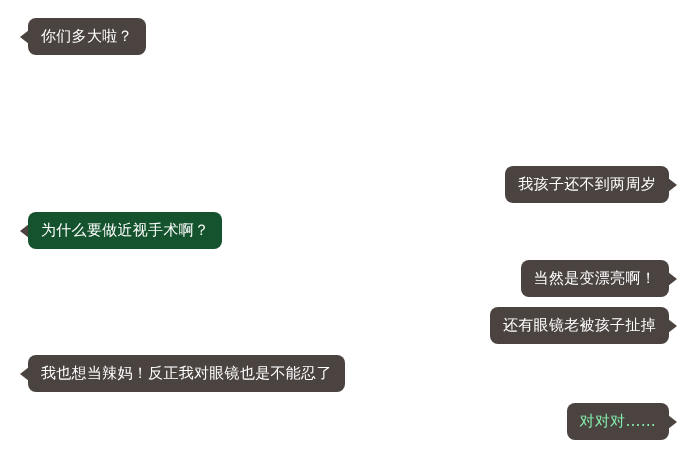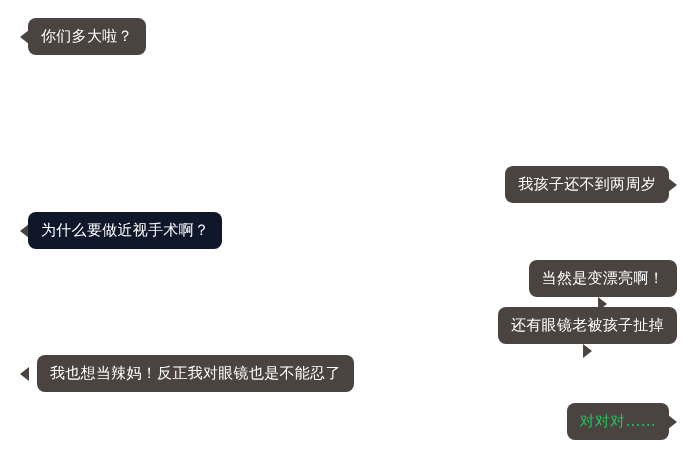--- a/index.html
+++ b/index.html
@@ -68,31 +68,31 @@
     <div class="msg-row left" style="top: 18px; left: 20px;">
       <div class="tail tail-left"></div>
       <div class="bubble" style="background: rgb(74, 67, 64); color: rgb(255, 255, 255);"><span>你们多大啦？</span></div>
     </div>
     <div class="msg-row right" style="top: 166px; right: 20px;">
       <div class="bubble" style="background: rgb(74, 67, 64); color: rgb(255, 255, 255);"><span>我孩子还不到两周岁</span></div>
       <div class="tail tail-right"></div>
     </div>
     <div class="msg-row left" style="top: 212px; left: 20px;">
       <div class="tail tail-left"></div>
-      <div class="bubble" style="background: #0f172a; color: rgb(255, 255, 255);"><span>为什么要做近视手术啊？</span></div>
+      <div class="bubble" style="background: #14532d; color: rgb(255, 255, 255);"><span>为什么要做近视手术啊？</span></div>
     </div>
-    <div class="msg-row right" style="top: 260px; right: 20px; flex-direction: column;">
+    <div class="msg-row right" style="top: 260px; right: 20px;">
       <div class="bubble" style="background: rgb(74, 67, 64); color: rgb(255, 255, 255);"><span>当然是变漂亮啊！</span></div>
       <div class="tail tail-right"></div>
     </div>
-    <div class="msg-row right" style="top: 307px; right: 20px; flex-direction: column;">
+    <div class="msg-row right" style="top: 307px; right: 20px;">
       <div class="bubble" style="background: rgb(74, 67, 64); color: rgb(255, 255, 255);"><span>还有眼镜老被孩子扯掉</span></div>
       <div class="tail tail-right"></div>
     </div>
-    <div class="msg-row left" style="top: 355px; left: 20px; gap: 9px;">
+    <div class="msg-row left" style="top: 355px; left: 20px;">
       <div class="tail tail-left"></div>
       <div class="bubble" style="background: rgb(74, 67, 64); color: rgb(255, 255, 255);"><span>我也想当辣妈！反正我对眼镜也是不能忍了</span></div>
     </div>
     <div class="msg-row right" style="top: 403px; right: 20px;">
-      <div class="bubble" style="background: rgb(74, 67, 64); color: #22c55e;"><span>对对对……</span></div>
+      <div class="bubble" style="background: rgb(74, 67, 64); color: #86efac;"><span>对对对……</span></div>
       <div class="tail tail-right"></div>
     </div>
   </div>
 
 </body></html>

